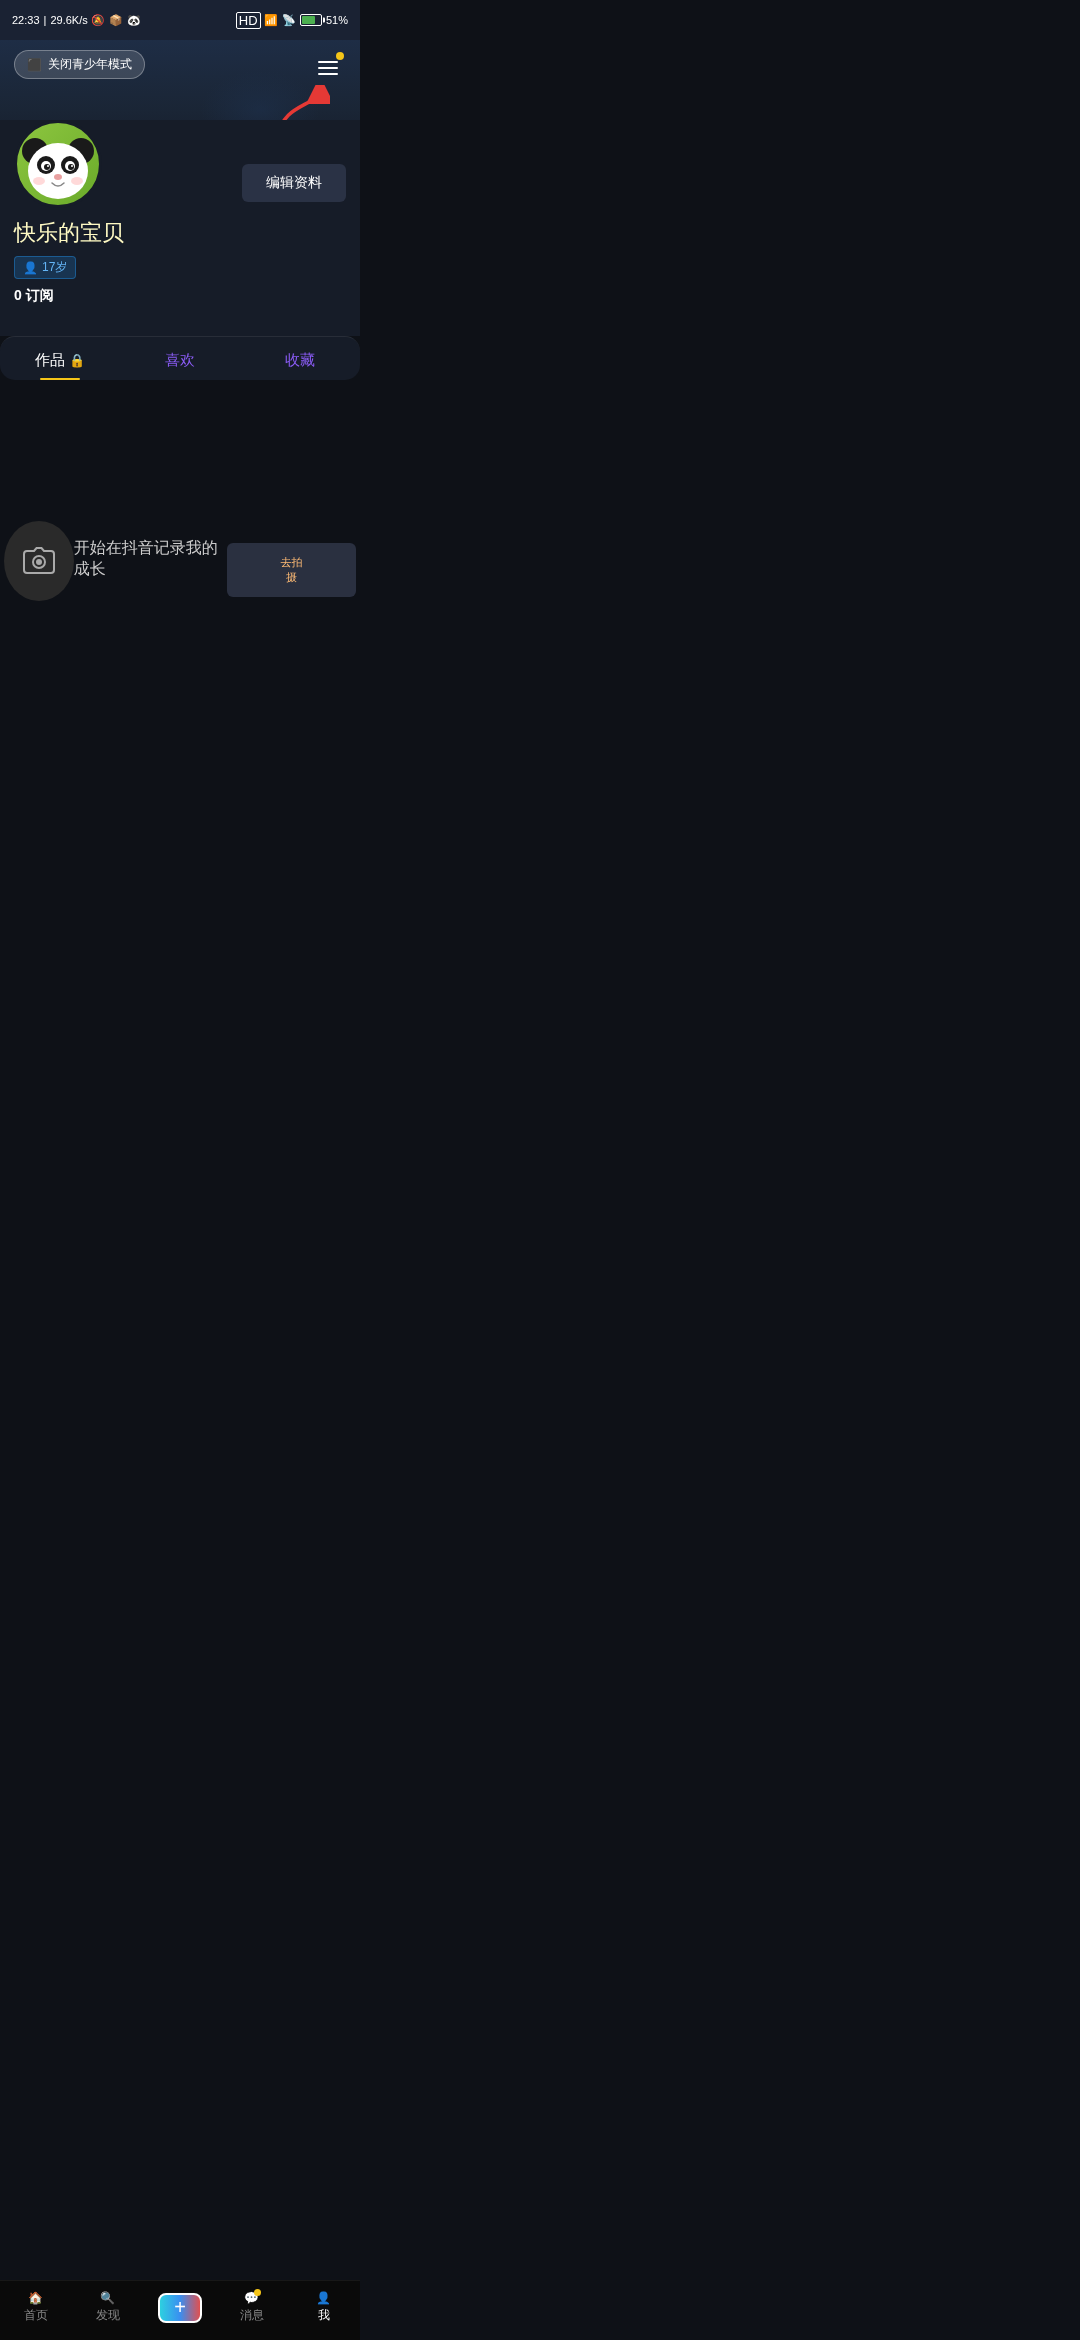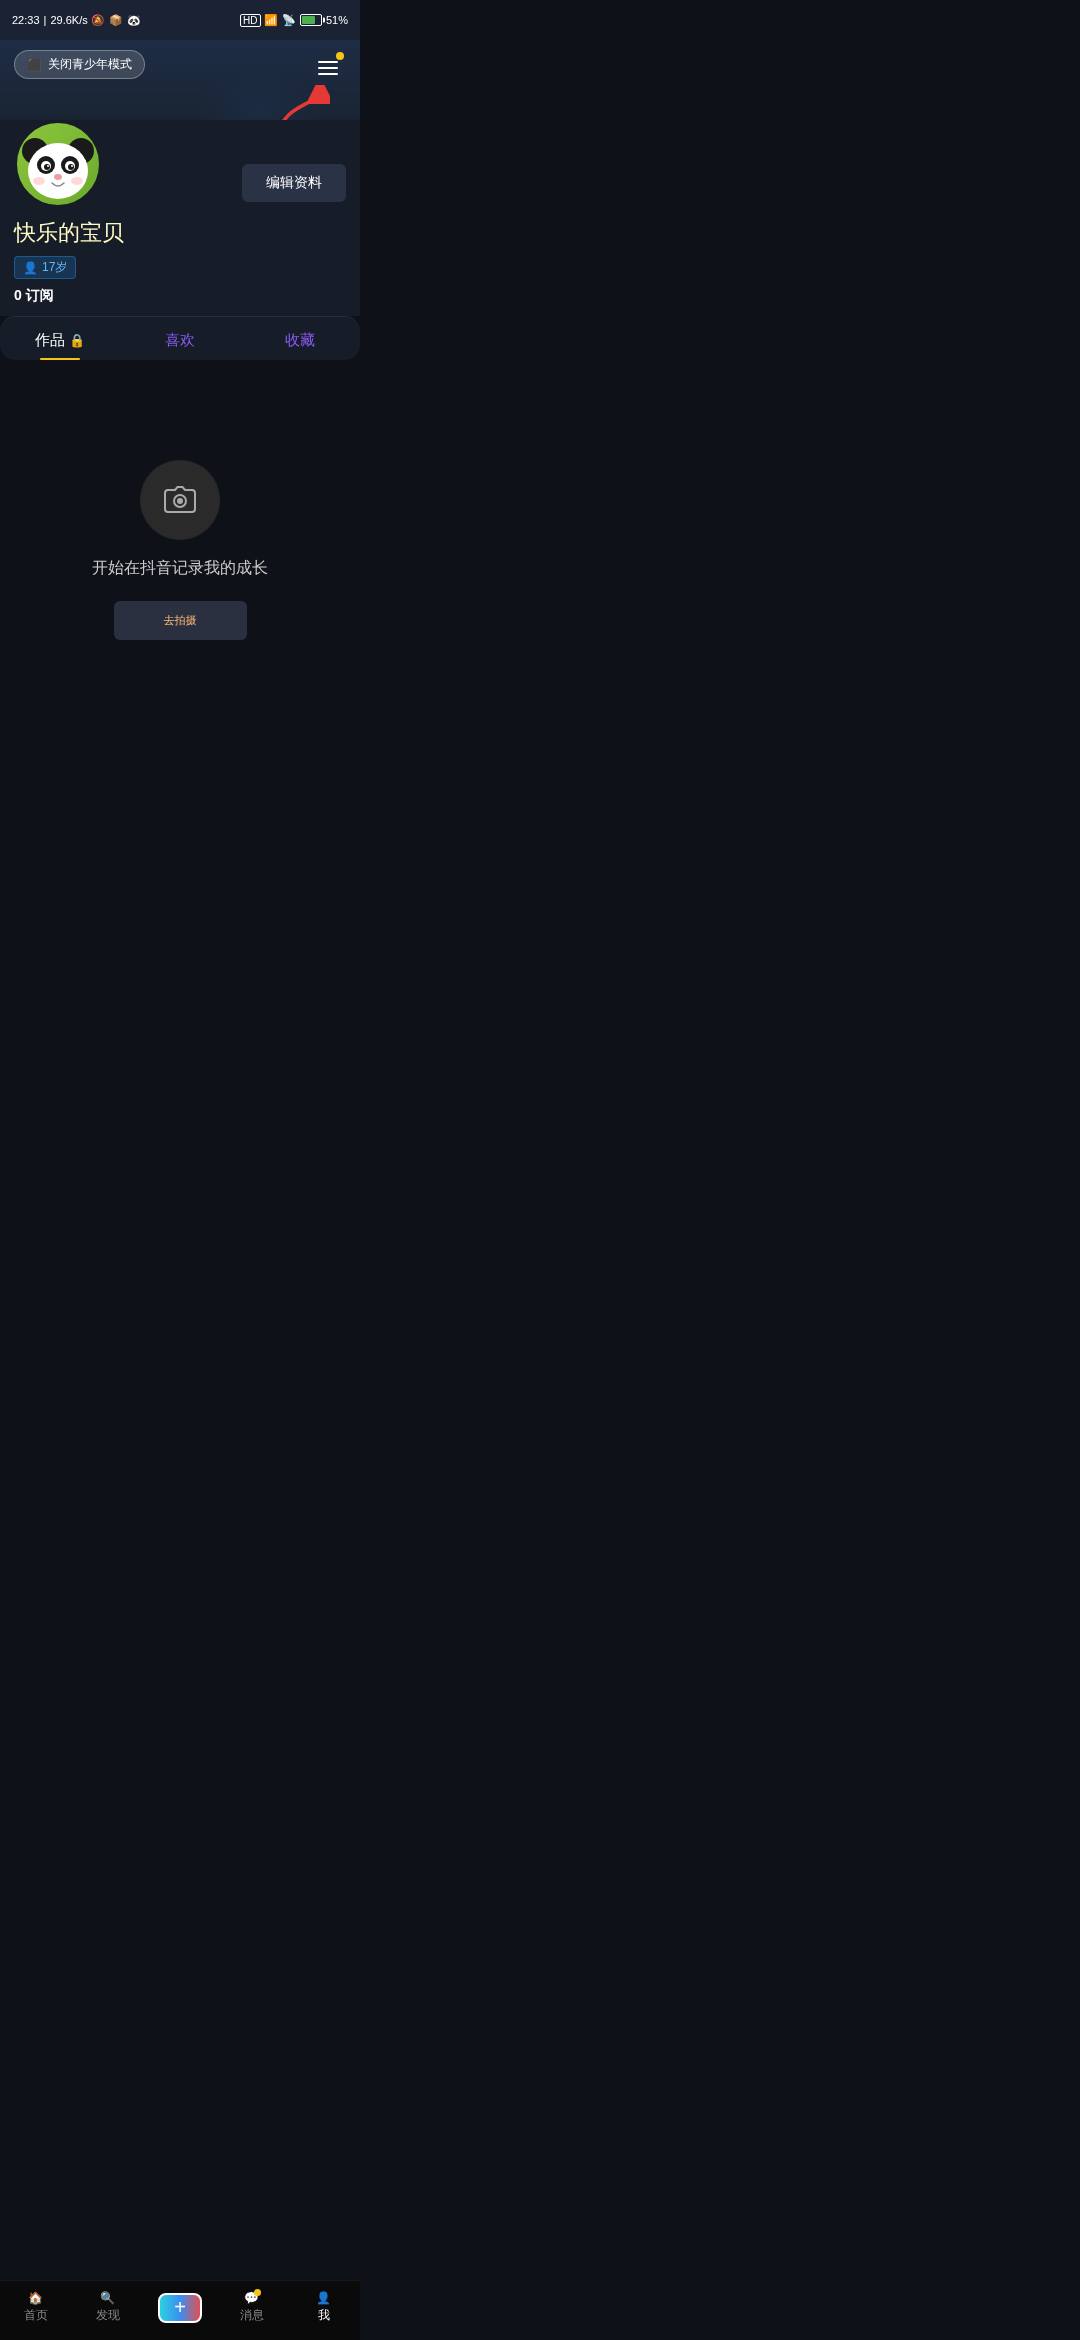--- a/index.html
+++ b/index.html
@@ -143,21 +143,21 @@
       border: 1px solid rgba(33, 150, 243, 0.4);
       border-radius: 4px;
       color: #64b5f6;
       font-size: 12px;
       padding: 2px 8px;
       margin-bottom: 8px;
     }
     .subscribers {
       font-size: 14px;
       color: #ccc;
-      margin-bottom: 8px;
+      margin-bottom: 28px;
     }
     .subscribers span { color: #fff; font-weight: bold; }
 
     
     .tabs-row {
       display: flex;
       border-top: 1px solid rgba(255,255,255,0.08);
       background: #161c28;
       border-radius: 15px;
     }
@@ -181,21 +181,21 @@
       background: #f5c518;
       border-radius: 2px;
     }
     .lock-icon { font-size: 13px; }
 
     
     .content-area {
       background: #0e1117;
       min-height: 380px;
       display: flex;
-      flex-direction: column;
+      flex-direction: row;
       align-items: center;
       justify-content: center;
       padding: 40px 4px;
     }
     .camera-circle {
       width: 80px; height: 80px;
       background: #2a2a2a;
       border-radius: 50%;
       display: flex; align-items: center; justify-content: center;
       margin-bottom: 18px;
@@ -274,21 +274,21 @@
 <div class="status-bar">
   <div class="status-left">
     <span>22:33</span>
     <span>|</span>
     <span>29.6K/s</span>
     <span>🔕</span>
     <span>📦</span>
     <span>🐼</span>
   </div>
   <div class="status-right">
-    <span style="font-size:10px;border:1px solid #fff;padding:0 2px;border-radius:2px;">HD</span>
+    <span style="font-size:13px;border:1px solid #fff;padding:0 2px;border-radius:2px;">HD</span>
     <span>📶</span>
     <span>📡</span>
     <div class="battery-icon">
       <div class="battery-fill"></div>
     </div>
     <span>51%</span>
   </div>
 </div>
 
 <div class="header-banner">

